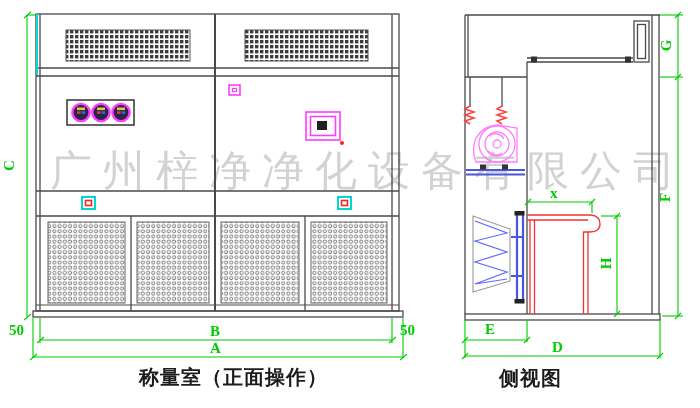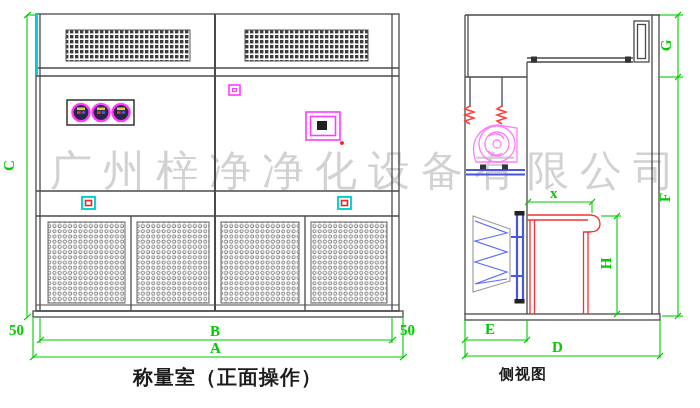--- a/index.html
+++ b/index.html
@@ -9,22 +9,22 @@
   .watermark{position:absolute;z-index:1;left:50px;top:149px;width:650px;
              font-family:"DejaVu Serif","Liberation Serif",serif;
              font-size:42px;line-height:44px;letter-spacing:11px;white-space:nowrap;
              color:#d2d2d2;font-weight:400;}
   .lbl{position:absolute;z-index:3;color:#00cc00;
        font-family:"Liberation Serif",serif;font-weight:bold;font-size:15px;line-height:15px;
        white-space:nowrap;}
   .vlbl{transform:rotate(-90deg);transform-origin:center center;}
   .title{position:absolute;z-index:3;color:#1c1c1c;font-weight:700;white-space:nowrap;
          font-family:"Liberation Sans",sans-serif;}
-  #front-title{left:133px;top:364px;font-size:20px;letter-spacing:1px;}
-  #side-title{left:499px;top:365px;font-size:15px;letter-spacing:1px;}
+  #front-title{left:139px;top:364px;font-size:20px;letter-spacing:1px;}
+  #side-title{left:499px;top:365px;font-size:20px;letter-spacing:1px;}
 </style>
 </head>
 <body>
 
 <div id="stage">
 
   <div class="watermark">广州梓净净化设备有限公司</div>
 
   <svg width="700" height="408" viewBox="0 0 700 408">
     <defs>

